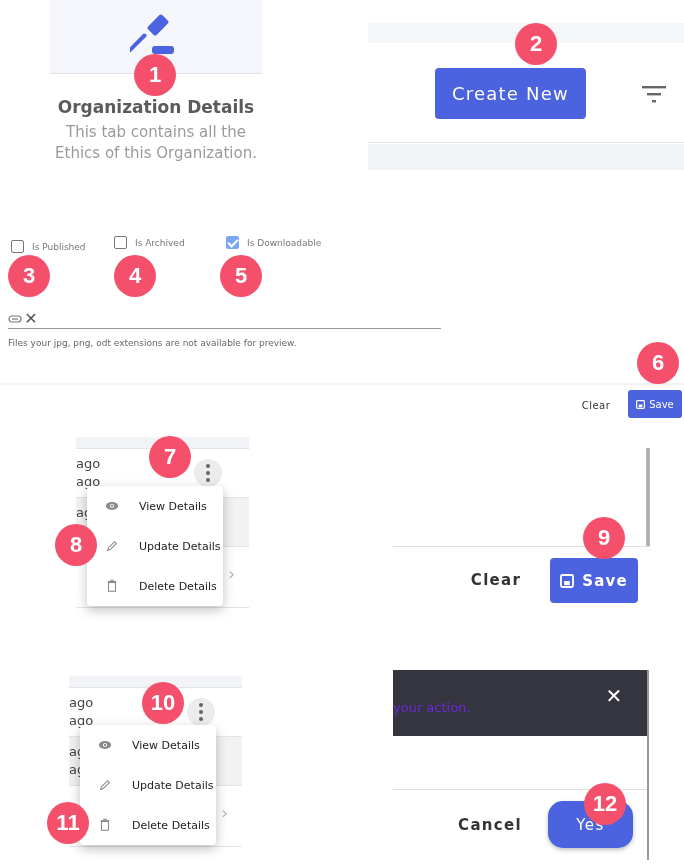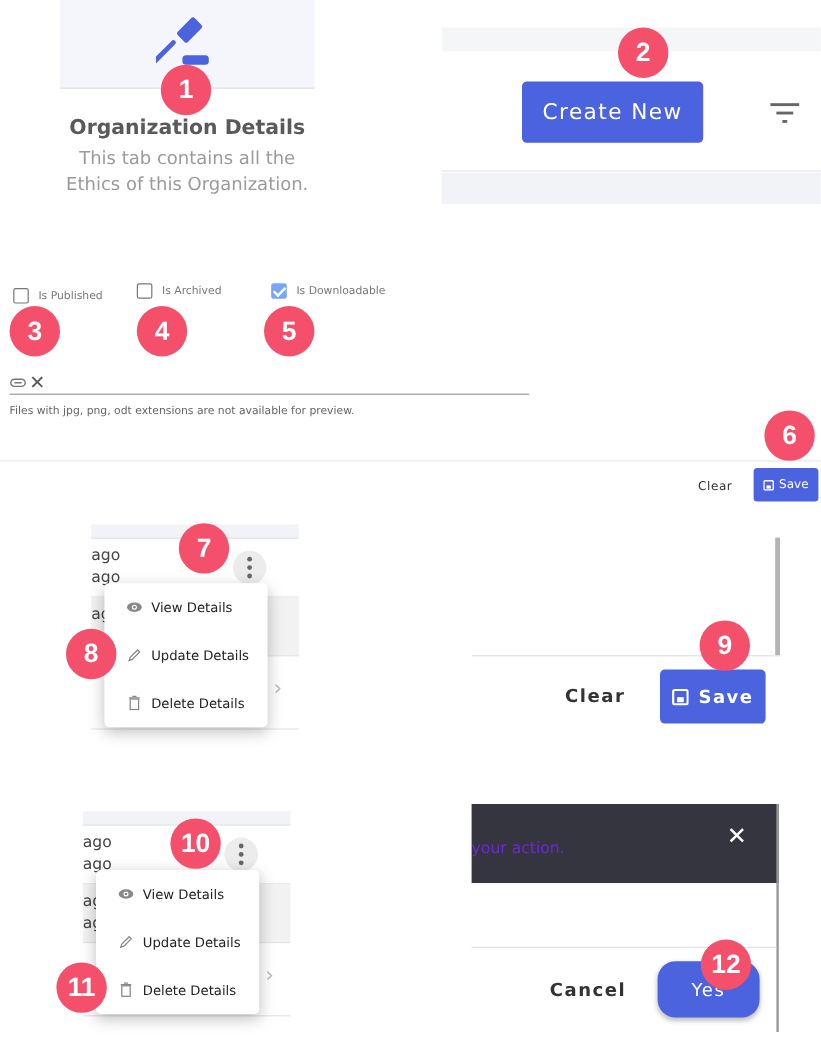--- a/index.html
+++ b/index.html
@@ -64,21 +64,21 @@
   .kebab {
     position: absolute; width: 28px; height: 28px; border-radius: 50%; background: #ececec;
     display: flex; flex-direction: column; align-items: center; justify-content: center; gap: 3px; cursor: pointer;
   }
   .kebab span { width: 4px; height: 4px; border-radius: 50%; background: #666; display: block; }
   .chev { position: absolute; font-size: 18px; color: #bbb; }
   .menu {
     position: absolute; width: 136px; height: 120px; background: #fff; border-radius: 4px;
     box-shadow: 0 4px 12px rgba(0,0,0,0.25); z-index: 10;
   }
-  .menu-item { position: absolute; left: 0; width: 100%; height: 40px; display: flex; align-items: center; padding-left: 18px; gap: 7px; font-size: 11px; color: #222; cursor: pointer; }
+  .menu-item { position: absolute; left: 0; width: 100%; height: 40px; display: flex; align-items: center; padding-left: 18px; gap: 20px; font-size: 11px; color: #222; cursor: pointer; }
   .menu-item svg { width: 14px; height: 14px; }
 
   
   .p9 { left: 393px; top: 448px; width: 257px; height: 166px; background: #fff; }
   .p9-scroll { left: 646px; top: 448px; width: 4px; height: 98px; background: #b3b3b3; }
   .p9-line { left: 393px; top: 546px; width: 257px; height: 1px; background: #e0e0e0; }
   .clear-big { left: 460px; top: 568px; width: 72px; height: 24px; font-size: 15px; color: #333; letter-spacing: 1.3px; font-weight: bold; background: none; border: none; font-family: "DejaVu Sans", sans-serif; }
   .save-big {
     left: 550px; top: 558px; width: 88px; height: 45px; border-radius: 4px; background: #4b63de; color: #fff;
     font-size: 15px; letter-spacing: 1.2px; display: flex; align-items: center; justify-content: center; gap: 8px; border: none;
@@ -141,21 +141,21 @@
 <div class="badge" style="left:114px;top:255px;">4</div>
 <div class="badge" style="left:220px;top:255px;">5</div>
 
 <div class="abs attach-field">
   <svg width="14" height="10" viewBox="0 0 14 10">
     <rect x="1" y="2" width="12" height="6" rx="3" fill="none" stroke="#777" stroke-width="1.2"></rect>
     <line x1="4" y1="5" x2="10" y2="5" stroke="#777" stroke-width="1.2"></line>
   </svg>
   <span class="attach-clear">✕</span>
 </div>
-<div class="abs attach-hint">Files with jpg, png, odt extensions are not available for preview.</div>
+<div class="abs attach-hint">Files your jpg, png, odt extensions are not available for preview.</div>
 
 <div class="abs divider-1"></div>
 <div class="badge" style="left:637px;top:342px;">6</div>
 <button class="abs clear-small">Clear</button>
 <button class="abs save-small">
   <svg width="9" height="9" viewBox="0 0 10 10">
     <rect x="0.7" y="0.7" width="8.6" height="8.6" rx="1" fill="none" stroke="#fff" stroke-width="1.3"></rect>
     <rect x="3" y="5" width="4" height="3" fill="#fff"></rect>
   </svg>
   <span>Save</span>

